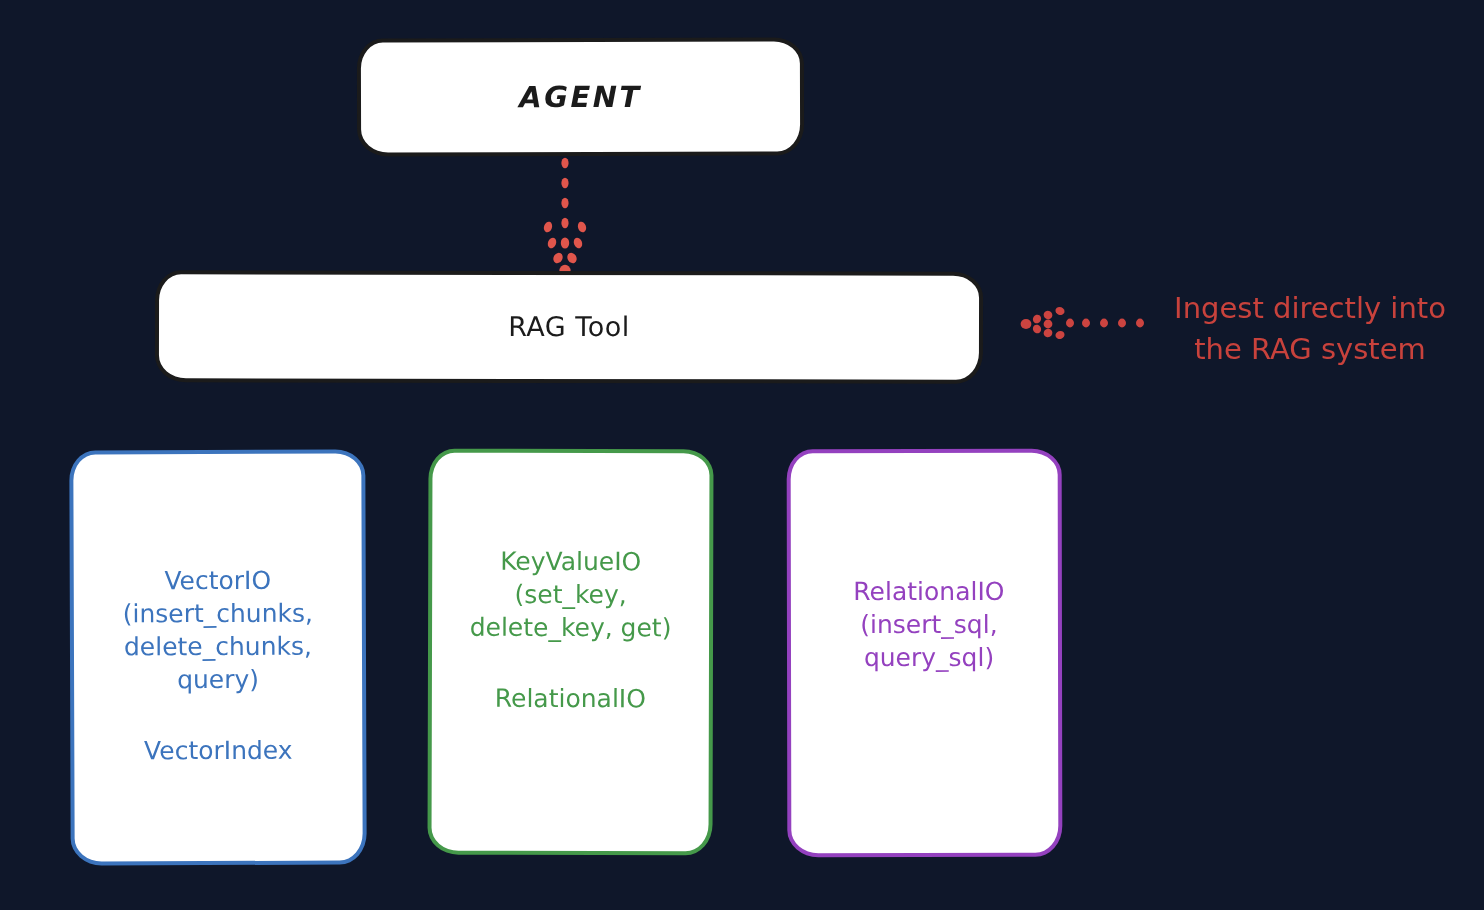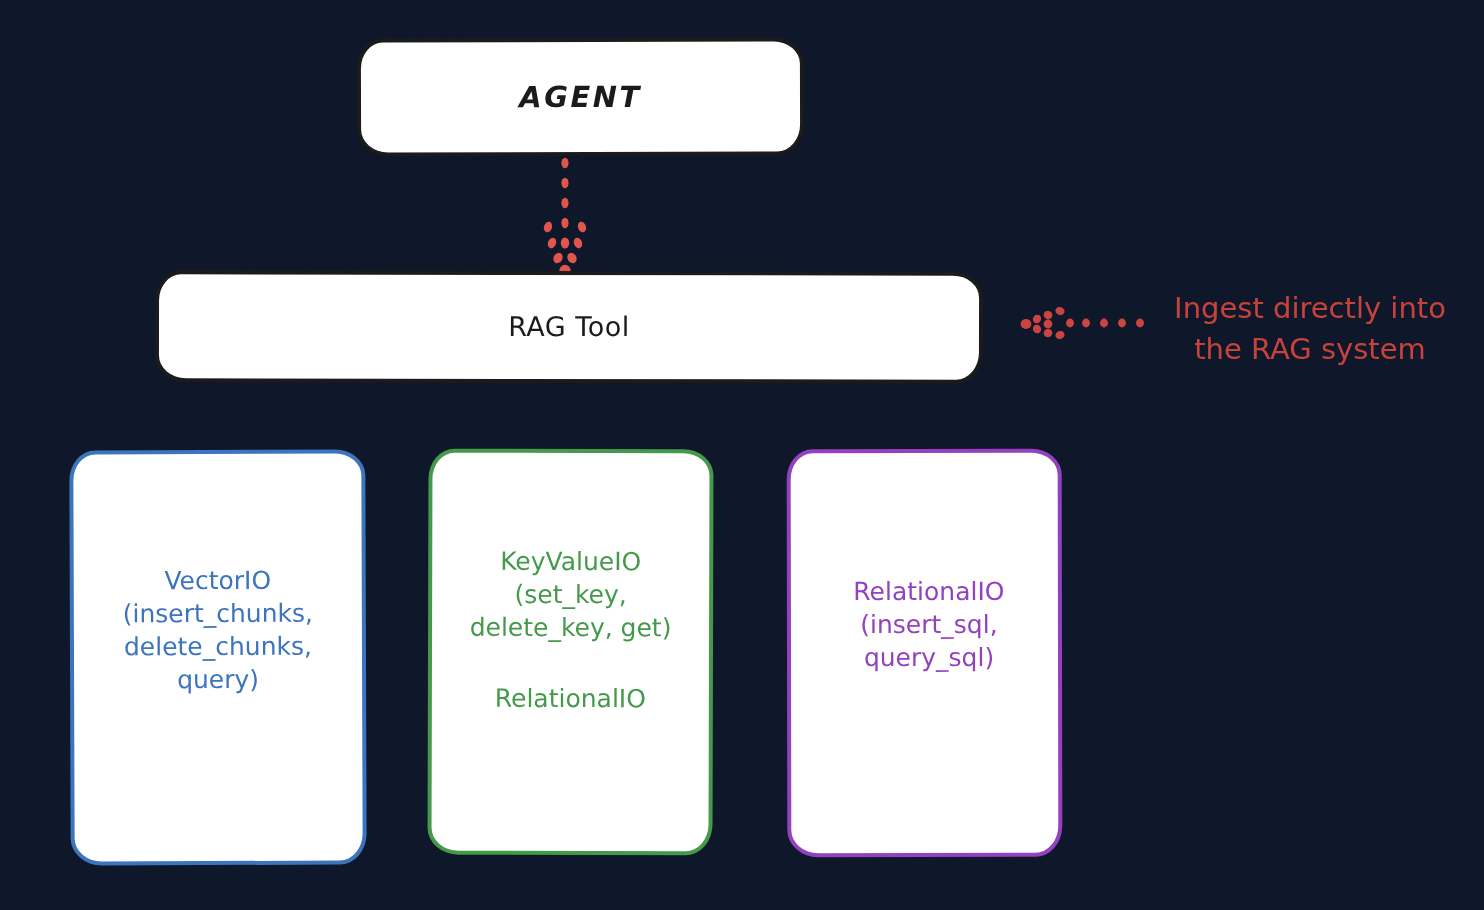--- a/index.html
+++ b/index.html
@@ -207,20 +207,21 @@
 
   <div id="ingest-annotation-text">Ingest directly into
 the RAG system</div>
 
   <div class="node sketch node-provider" id="vector-node">
     <div class="provider-inner">
       <div class="provider-api">VectorIO
 (insert_chunks,
 delete_chunks,
 query)</div>
+      <div class="provider-index">VectorIndex</div>
     </div>
   </div>
 
   <div class="node sketch node-provider" id="keyvalue-node">
     <div class="provider-inner">
       <div class="provider-api">KeyValueIO
 (set_key,
 delete_key, get)</div>
       <div class="provider-index">RelationalIO</div>
     </div>

